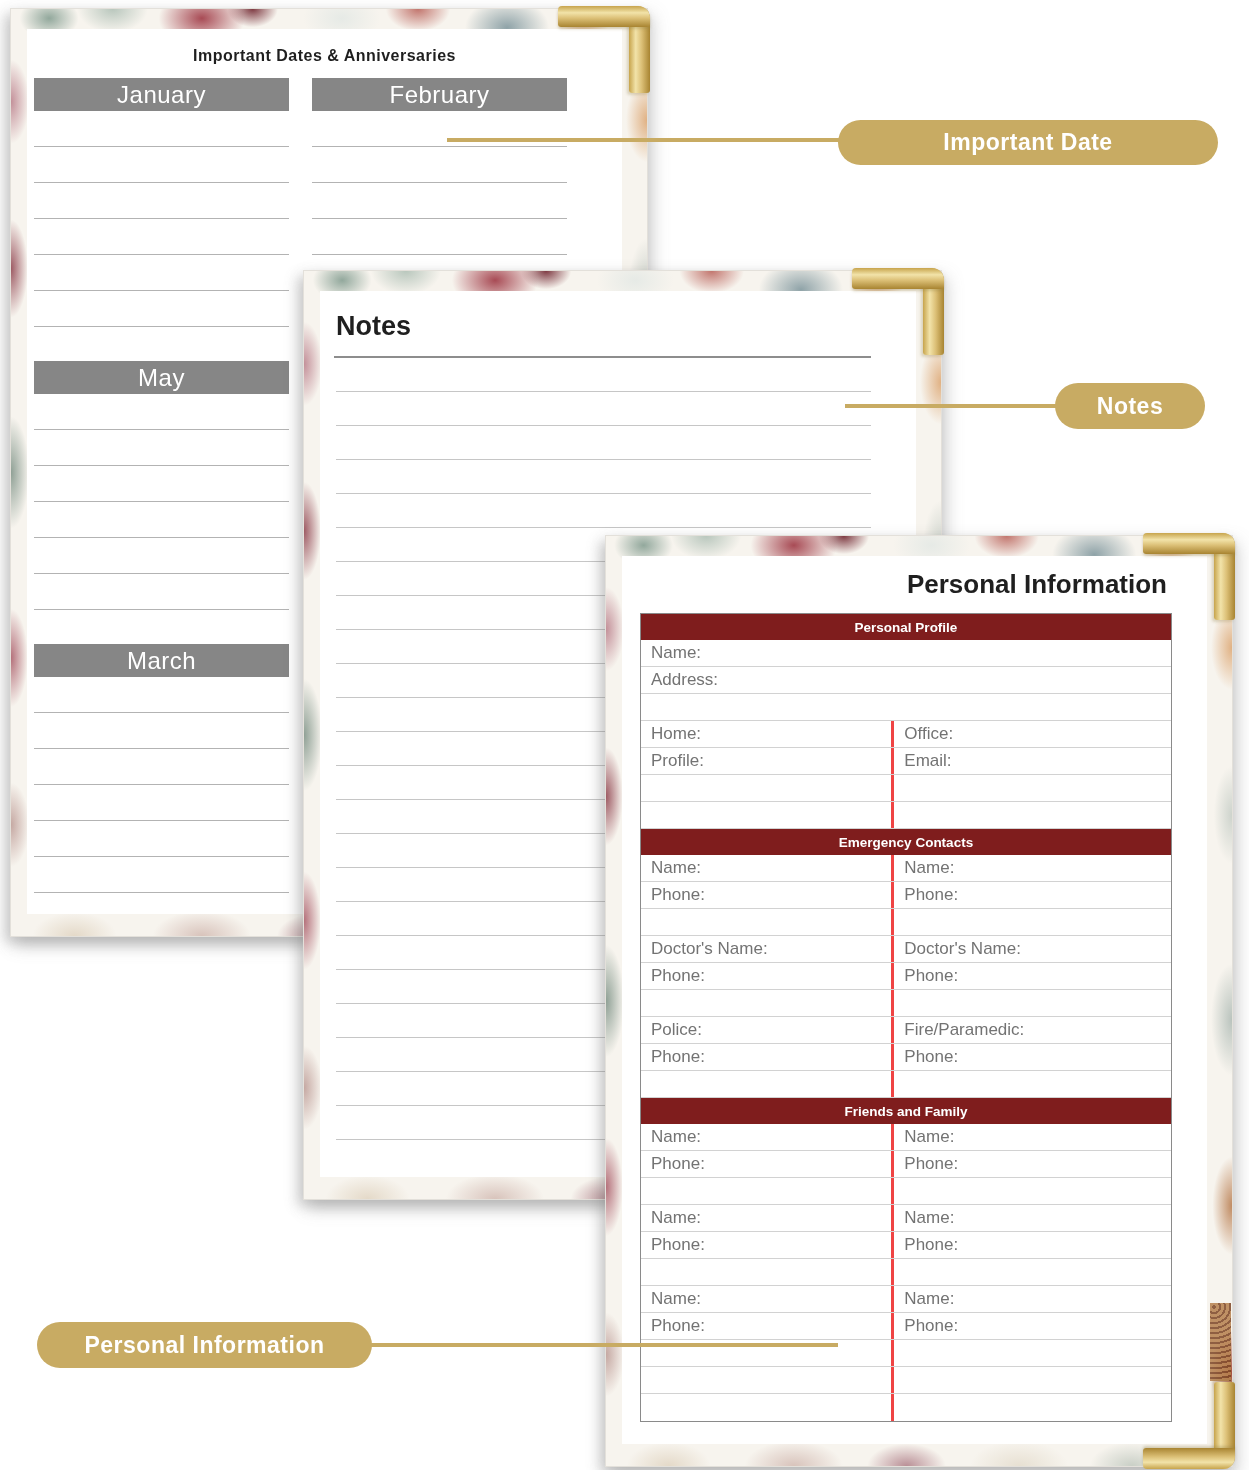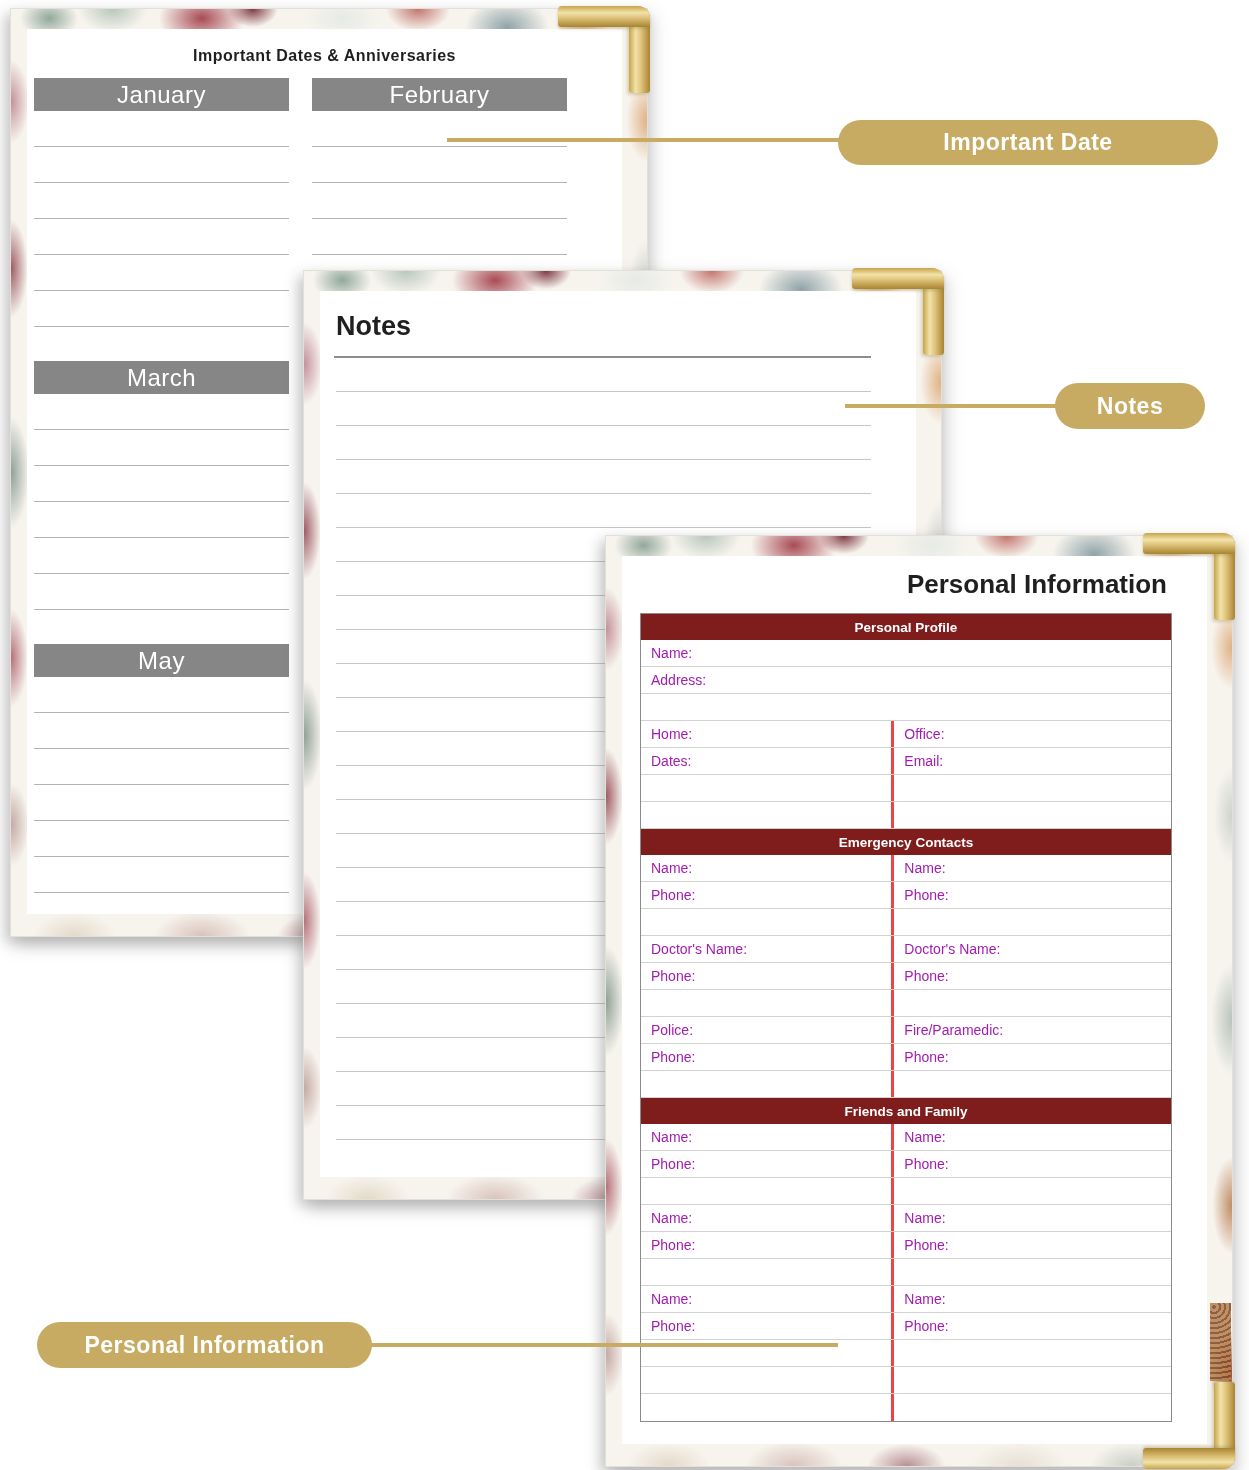--- a/index.html
+++ b/index.html
@@ -71,21 +71,21 @@
   .notes-lines { margin:0 45px 0 16px; }
   .nline { height:34px; border-bottom:1.4px solid #c6c6c6; }
 
   
   .pi-title { margin:13px 40px 0 0; text-align:right; font-size:26px; color:#1f1f1f; }
   .pi-table { margin:13px 35px 0 18px; border:1.5px solid #8a8a8a; }
   .sec-header { height:26px; background:#7f1d1d; color:#fff; font-size:13.5px; font-weight:bold;
       display:flex; align-items:center; justify-content:center; }
   .t-row { height:27px; border-bottom:1px solid #d2d2d2; display:flex; }
   .t-row:last-child { border-bottom:none; }
-  .t-cell { font-size:14px; color:#a21caf; line-height:26px; padding-left:10px;
+  .t-cell { font-size:17px; color:#737373; line-height:26px; padding-left:10px;
       white-space:nowrap; overflow:hidden; }
   .t-row.single .t-cell { width:100%; }
   .t-row.double .t-cell.left  { width:47.8%; border-right:3px solid #ef4444; }
   .t-row.double .t-cell.right { flex:1; }
 
   
   .speckle { position:absolute; right:1px; bottom:85px; width:21px; height:78px; z-index:4;
       background:repeating-radial-gradient(circle at 4px 4px, #7c4423 0 2px, #b57f4c 2px 5px);
       opacity:.85; }
 
@@ -114,30 +114,30 @@
             <div class="month-section">
               <div class="month-bar">January</div>
               <div class="month-slot"></div>
               <div class="month-slot"></div>
               <div class="month-slot"></div>
               <div class="month-slot"></div>
               <div class="month-slot"></div>
               <div class="month-slot"></div>
             </div>
             <div class="month-section">
-              <div class="month-bar">March</div>
+              <div class="month-bar">May</div>
               <div class="month-slot"></div>
               <div class="month-slot"></div>
               <div class="month-slot"></div>
               <div class="month-slot"></div>
               <div class="month-slot"></div>
               <div class="month-slot"></div>
             </div>
             <div class="month-section">
-              <div class="month-bar">May</div>
+              <div class="month-bar">March</div>
               <div class="month-slot"></div>
               <div class="month-slot"></div>
               <div class="month-slot"></div>
               <div class="month-slot"></div>
               <div class="month-slot"></div>
               <div class="month-slot"></div>
             </div>
           </div>
         <div class="pd-col" id="months-right">
             <div class="month-section">
@@ -206,21 +206,21 @@
             <div class="t-cell">Address:</div>
           </div>
           <div class="t-row single">
             <div class="t-cell"></div>
           </div>
           <div class="t-row double">
             <div class="t-cell left">Home:</div>
             <div class="t-cell right">Office:</div>
           </div>
           <div class="t-row double">
-            <div class="t-cell left">Dates:</div>
+            <div class="t-cell left">Profile:</div>
             <div class="t-cell right">Email:</div>
           </div>
           <div class="t-row double">
             <div class="t-cell left"></div>
             <div class="t-cell right"></div>
           </div>
           <div class="t-row double">
             <div class="t-cell left"></div>
             <div class="t-cell right"></div>
           </div>

